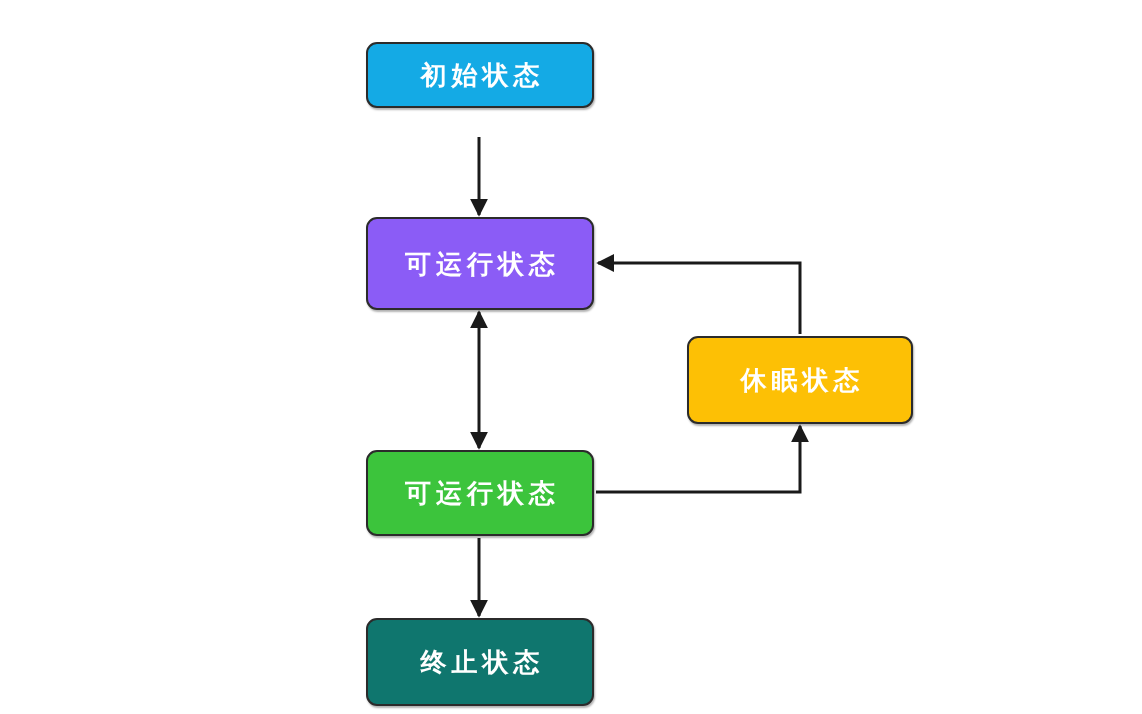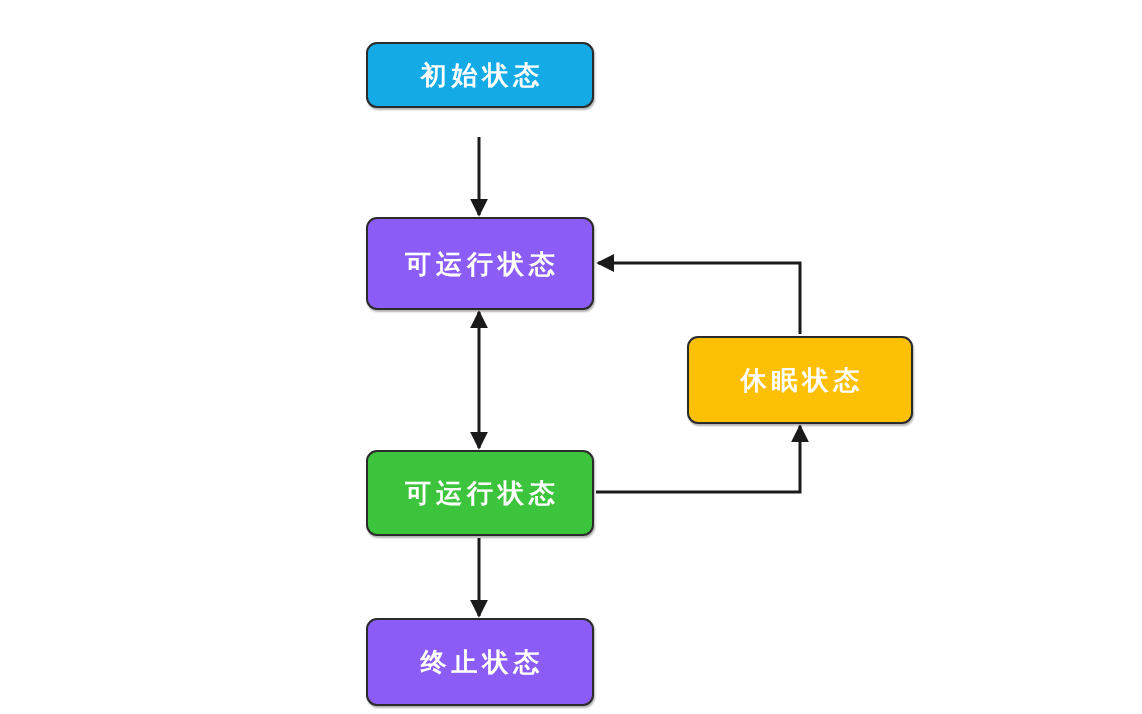--- a/index.html
+++ b/index.html
@@ -86,21 +86,21 @@
   </div>
 
   <div class="node" id="node-runnable" style="background: #8b5cf6;">
     <span class="node-label">可运行状态</span>
   </div>
 
   <div class="node" id="node-running" style="background: rgb(60, 196, 60);">
     <span class="node-label">可运行状态</span>
   </div>
 
-  <div class="node" id="node-terminated" style="background: #8b5cf6;">
+  <div class="node" id="node-terminated" style="background: #0f766e;">
     <span class="node-label">终止状态</span>
   </div>
 
   <div class="node" id="node-sleeping" style="background: rgb(253, 192, 5);">
     <span class="node-label">休眠状态</span>
   </div>
 
 </div>
 
 </body></html>

